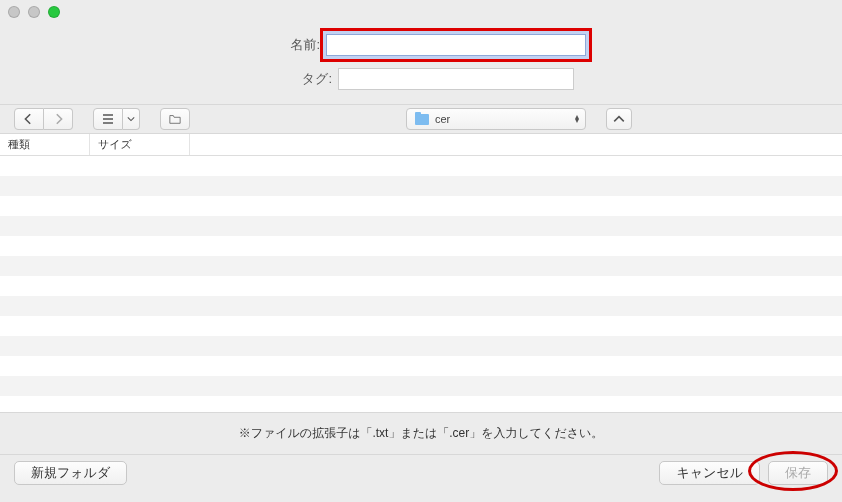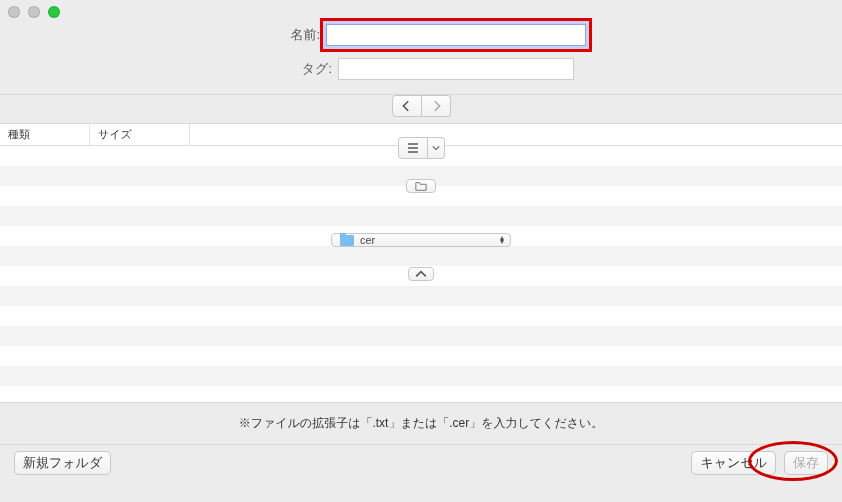--- a/index.html
+++ b/index.html
@@ -4,30 +4,30 @@
 <style>
 * { box-sizing: border-box; margin: 0; padding: 0; font-family: -apple-system, "Helvetica Neue", Arial, sans-serif; }
 body { width: 842px; height: 502px; background: #ececec; overflow: hidden; }
 
 .titlebar { height: 24px; display: flex; align-items: center; padding: 0 8px; gap: 8px; }
 .traffic-light { width: 12px; height: 12px; border-radius: 50%; border: 0.5px solid rgba(0,0,0,0.15); }
 .tl-close { background: #c7c7c7; }
 .tl-min { background: #c7c7c7; }
 .tl-max { background: #27c93f; }
 
-.name-row { display: flex; align-items: center; justify-content: center; position: relative; }
+.name-row { display: flex; align-items: center; justify-content: center; margin-top: 10px; position: relative; }
 .name-label { font-size: 13px; color: #555; width: 70px; text-align: right; padding-right: 6px; }
 .name-input-wrap { position: relative; }
 .name-input { width: 260px; height: 22px; border: 1px solid #8fa8d9; background: #fff; box-shadow: 0 0 0 3px rgba(100,150,255,0.3); outline: none; font-size: 13px; padding: 0 4px; }
 .name-highlight { position: absolute; top: -6px; left: -6px; right: -6px; bottom: -6px; border: 3px solid #d00; pointer-events: none; }
 
 .tag-row { display: flex; align-items: center; justify-content: center; margin-top: 12px; }
 .tag-input { width: 236px; height: 22px; border: 1px solid #ccc; background: #fff; font-size: 13px; padding: 0 4px; }
 
-.toolbar { margin-top: 14px; background: #ececec; height: 30px; display: flex; align-items: center; padding: 0 14px; gap: 20px; border-top: 1px solid #d8d8d8; border-bottom: 1px solid #d8d8d8; flex-direction: column; }
+.toolbar { margin-top: 14px; background: #ececec; height: 30px; display: flex; align-items: center; padding: 0 14px; gap: 20px; border-top: 1px solid #d8d8d8; border-bottom: 1px solid #d8d8d8; }
 .btn-group { display: flex; }
 .tbtn { height: 22px; background: linear-gradient(#fdfdfd,#f1f1f1); border: 1px solid #c8c8c8; display: flex; align-items: center; justify-content: center; padding: 0 8px; font-size: 11px; color: #444; cursor: default; }
 .btn-group .tbtn:first-child { border-radius: 4px 0 0 4px; }
 .btn-group .tbtn:last-child { border-radius: 0 4px 4px 0; border-left: none; }
 .tbtn.single { border-radius: 4px; }
 .toolbar-spacer { flex: 1; }
 .path-btn { width: 180px; justify-content: flex-start; gap: 6px; padding: 0 8px; }
 .folder-ico { width: 14px; height: 11px; background: #7dbcf0; border-radius: 1px; position: relative; }
 .folder-ico::before { content:""; position:absolute; top:-2px; left:0; width:6px; height:3px; background:#7dbcf0; border-radius:1px 1px 0 0; }
 .path-btn .updown { margin-left: auto; font-size: 8px; color:#555; line-height: 4px; letter-spacing:-2px; }
@@ -44,21 +44,21 @@
 .col-kind { width: 90px; border-right:none; }
 
 .file-list { height: 256px; background:#fff; overflow:hidden; }
 .row { height: 20px; }
 .row:nth-child(odd) { background:#fff; }
 .row:nth-child(even) { background:#f3f3f3; }
 
 .hint { text-align:center; font-size:12px; color:#333; padding: 12px 0; border-top: 1px solid #d8d8d8; background:#ececec; }
 
 .footer { display:flex; align-items:center; padding: 6px 14px 10px; gap:8px; border-top: 1px solid #d8d8d8; position:relative; }
-.footer .fbtn { height: 24px; border-radius:5px; background: linear-gradient(#fdfdfd,#f0f0f0); border:1px solid #c8c8c8; padding: 0 8px; font-size:13px; color:#333; display:flex; align-items:center; cursor:default; }
+.footer .fbtn { height: 24px; border-radius:5px; background: linear-gradient(#fdfdfd,#f0f0f0); border:1px solid #c8c8c8; padding: 0 16px; font-size:13px; color:#333; display:flex; align-items:center; cursor:default; }
 .footer .fbtn.disabled { color:#aaa; }
 .footer-spacer { flex:1; }
 .save-highlight { position:absolute; right: 4px; top: -4px; width: 90px; height: 40px; border: 3px solid #c00; border-radius: 50%; pointer-events:none; }
 svg.icon { width:12px; height:12px; }
 </style>
 </head>
 <body>
 
 <div class="titlebar">
   <div class="traffic-light tl-close"></div>

